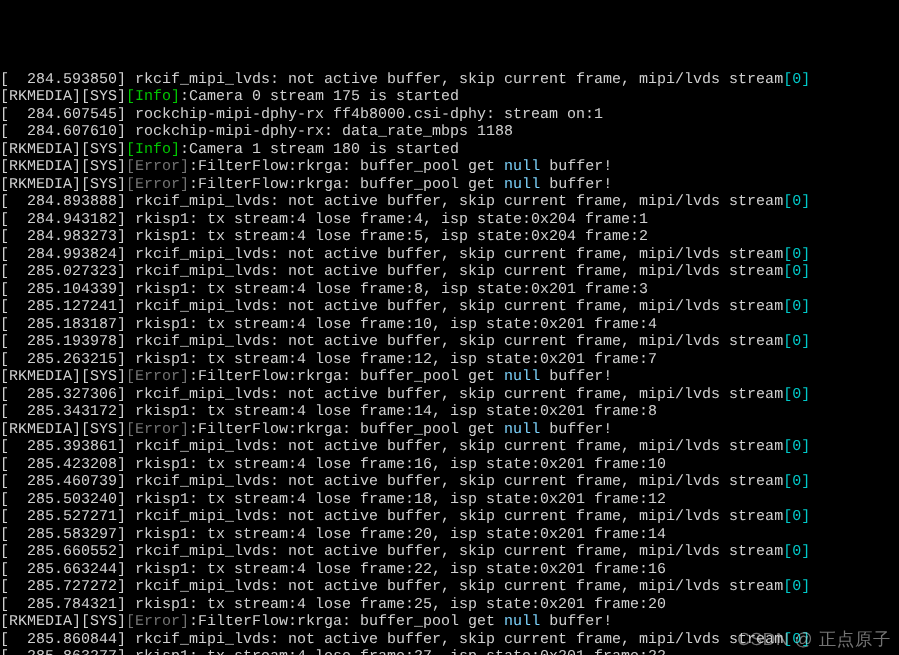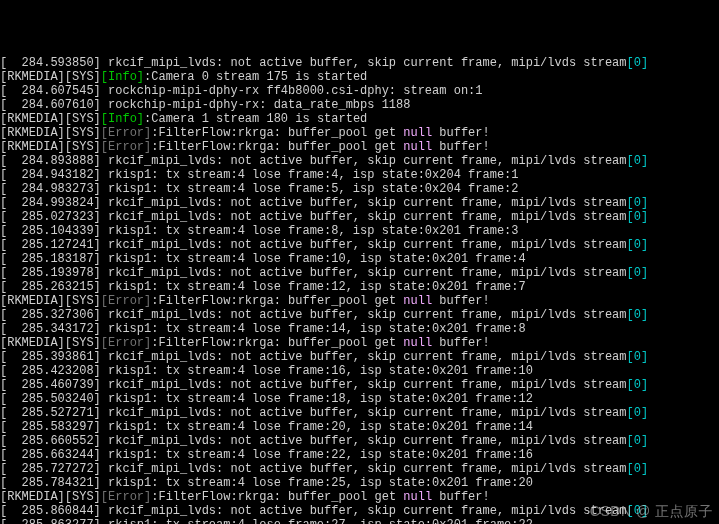--- a/index.html
+++ b/index.html
@@ -17,21 +17,21 @@
   }
   .term {
     padding: 0;
   }
   .line {
     display: block;
   }
   .cyan { color: #00c8c8; }
   .green { color: #00c800; }
   .red { color: #737373; }
-  .purple { color: #f0abfc; text-align: center; }
+  .purple { color: #7dd3fc; text-align: center; }
   .watermark {
     position: absolute;
     right: 6px;
     bottom: 6px;
     color: rgba(210,210,210,0.55);
     font-size: 14px;
     font-family: sans-serif;
     letter-spacing: 0.5px;
   }
 </style>

